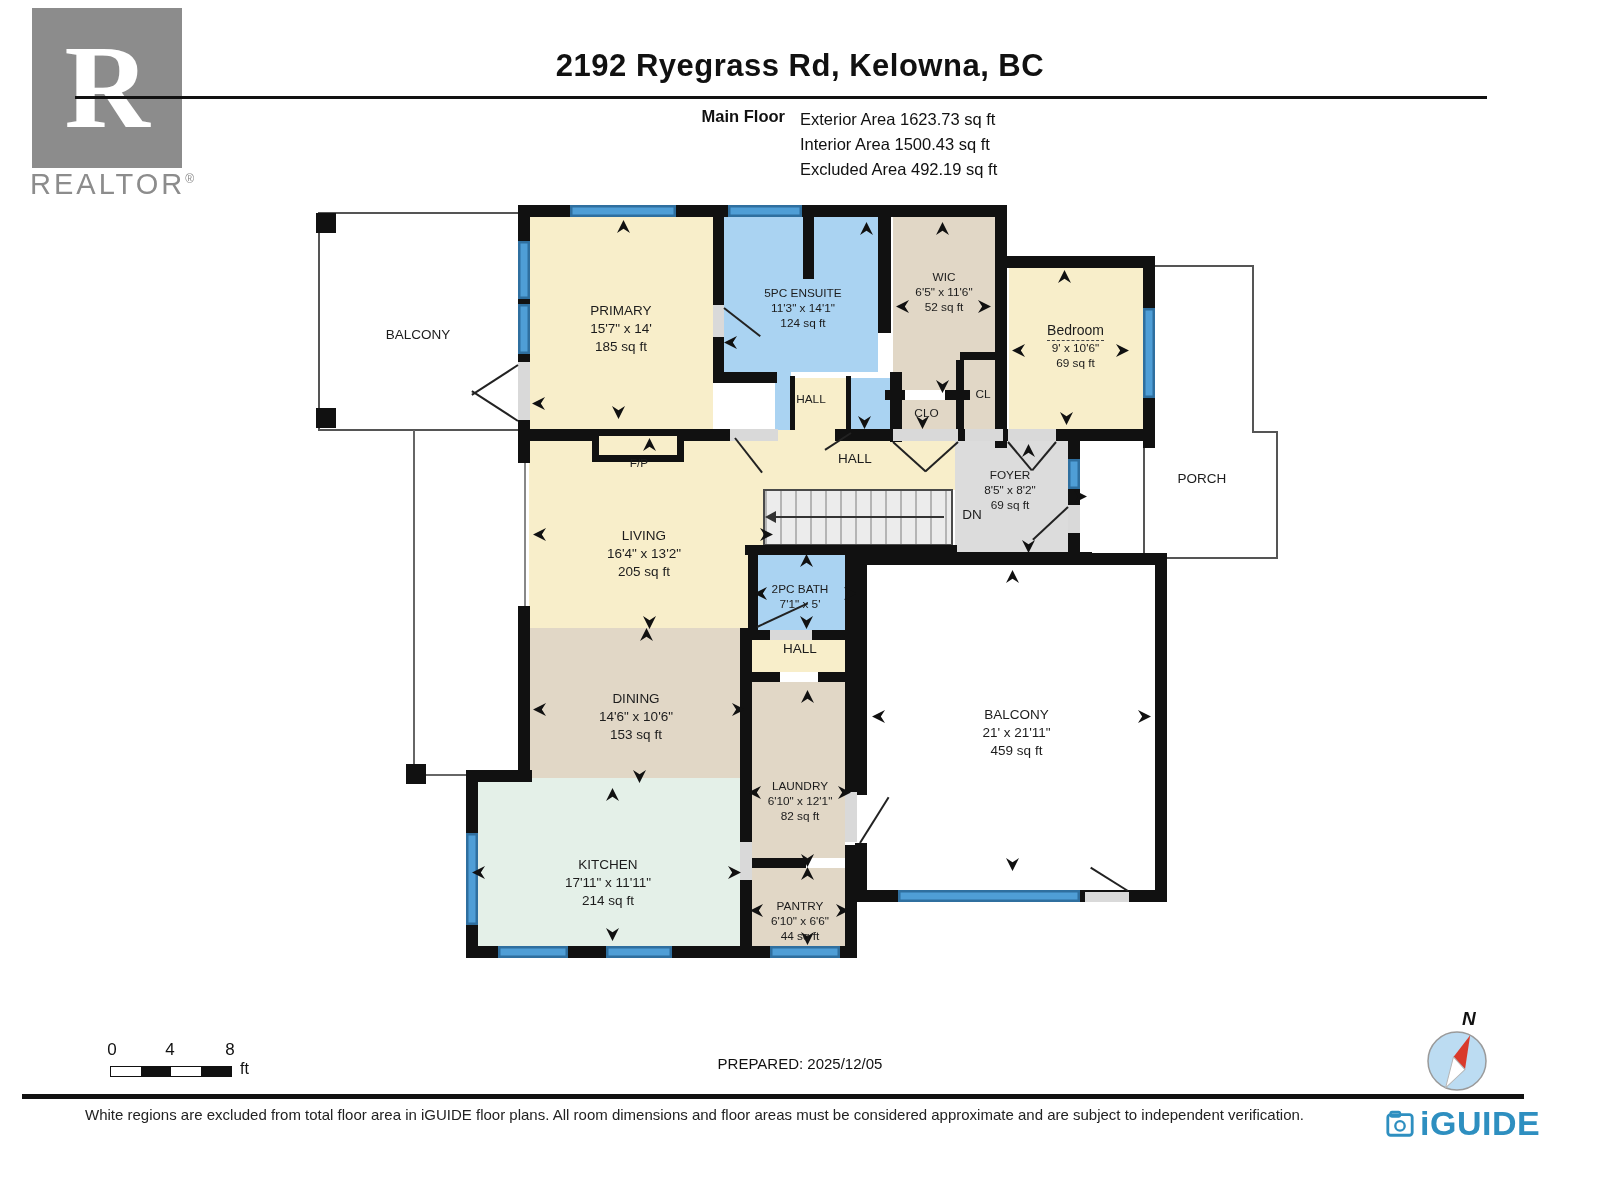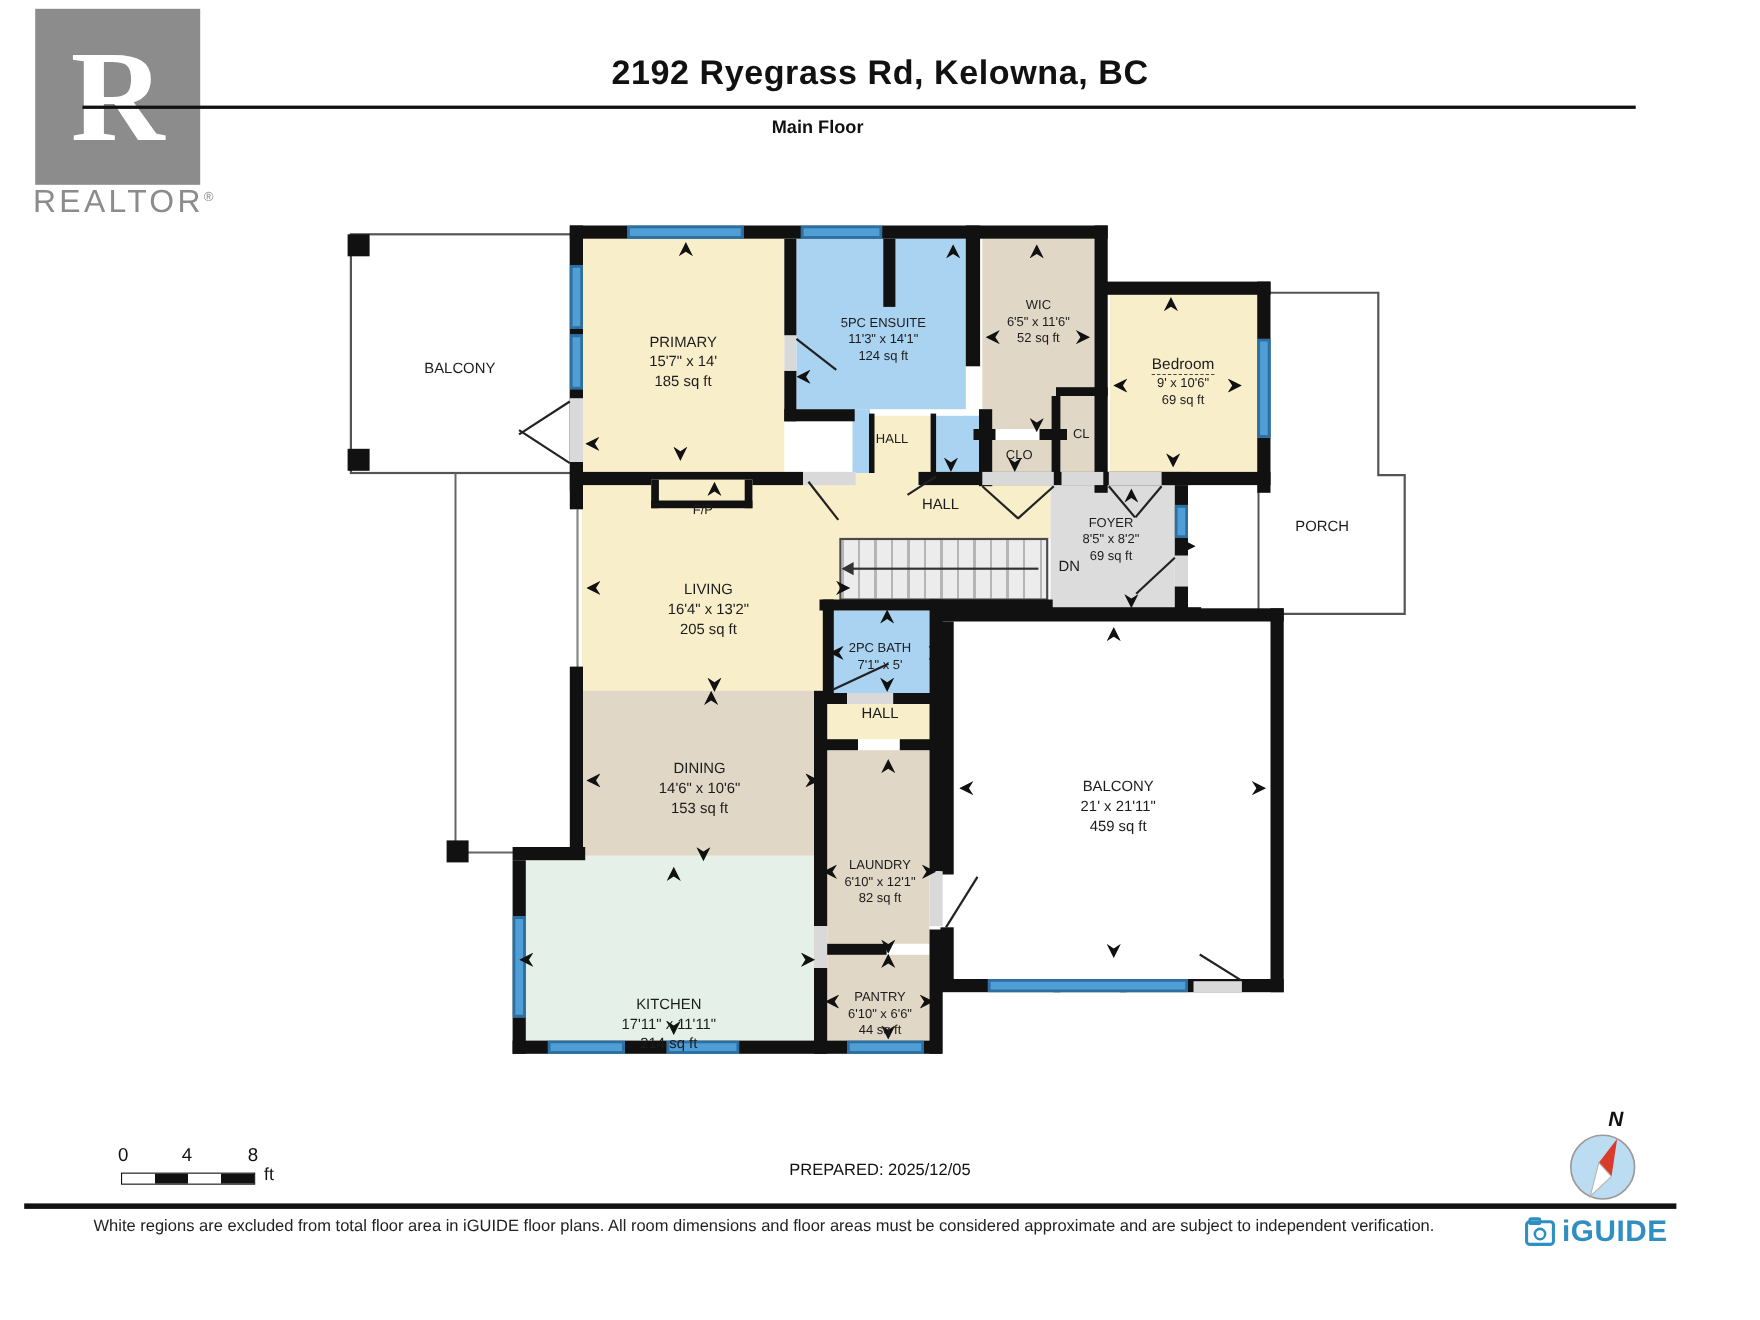--- a/index.html
+++ b/index.html
@@ -31,37 +31,42 @@
   .stairarrow{position:absolute;left:765px;top:511px;width:0;height:0;z-index:19;
         border-right:11px solid #333;border-top:6px solid transparent;border-bottom:6px solid transparent}
   .fpbox{position:absolute;left:592px;top:436px;width:92px;height:26px;box-sizing:border-box;
          border:7px solid #111;border-top:none;background:#f8eeca;z-index:21}
   .balcony{position:absolute;left:318px;top:212px;width:202px;height:219px;box-sizing:border-box;
            border:2px solid #555;z-index:8;background:#fff}
   .footline{position:absolute;left:22px;top:1094px;width:1502px;height:5px;background:#111}
   .disclaimer{position:absolute;left:85px;top:1106px;font-size:15px;color:#222}
   .prepared{position:absolute;left:650px;top:1055px;width:300px;text-align:center;font-size:15px}
   .iguide{position:absolute;left:1385px;top:1104px;display:flex;align-items:center;gap:5px;z-index:4}
-  .iguide .itext{font-size:27px;font-weight:bold;letter-spacing:.5px}
+  .iguide .itext{font-size:34px;font-weight:bold;letter-spacing:.5px}
   .nlabel{position:absolute;left:1462px;top:1008px;font-size:19px;font-style:italic;font-weight:bold}
 </style>
 </head>
 <body>
 
 <div id="canvas">
 
   <div class="rlogo">
     <span>R</span>
   </div>
   <div class="rword"><span>REALTOR</span><sup>®</sup></div>
 
   <div class="title">2192 Ryegrass Rd, Kelowna, BC</div>
   <div class="hline" style="left:75px;top:96px;width:1412px;height:3px"></div>
 
   <div class="floorlbl">Main Floor</div>
+  <div class="arealines">
+    <div>Exterior Area 1623.73 sq ft</div>
+    <div>Interior Area 1500.43 sq ft</div>
+    <div>Excluded Area 492.19 sq ft</div>
+  </div>
 
   <div id="plan">
       <div style="position: absolute; left: 529px; top: 217px; width: 184px; height: 212px; background: rgb(248, 238, 202); z-index: 10;"></div>
       <div style="position: absolute; left: 529px; top: 441px; width: 426px; height: 49px; background: rgb(248, 238, 202); z-index: 10;"></div>
       <div style="position: absolute; left: 529px; top: 490px; width: 234px; height: 138px; background: rgb(248, 238, 202); z-index: 10;"></div>
       <div style="position: absolute; left: 748px; top: 632px; width: 107px; height: 40px; background: rgb(248, 238, 202); z-index: 10;"></div>
       <div style="position: absolute; left: 1009px; top: 268px; width: 134px; height: 161px; background: rgb(248, 238, 202); z-index: 10;"></div>
       <div style="position: absolute; left: 793px; top: 378px; width: 55px; height: 52px; background: rgb(248, 238, 202); z-index: 10;"></div>
       <div style="position: absolute; left: 778px; top: 429px; width: 57px; height: 12px; background: rgb(248, 238, 202); z-index: 10;"></div>
       <div style="position: absolute; left: 724px; top: 217px; width: 154px; height: 155px; background: rgb(170, 211, 242); z-index: 10;"></div>
@@ -289,21 +294,21 @@
   <div class="lbl" style="left:530px;top:690px;width:212px">
     <div class="rname">DINING</div>
     <div class="rdims">14'6" x 10'6"</div>
     <div class="rarea">153 sq ft</div>
   </div>
   <div class="lbl" style="left:868px;top:706px;width:297px">
     <div class="rname">BALCONY</div>
     <div class="rdims">21' x 21'11"</div>
     <div class="rarea">459 sq ft</div>
   </div>
-  <div class="lbl" style="left:478px;top:904px;width:260px">
+  <div class="lbl" style="left:478px;top:856px;width:260px">
     <div class="rname">KITCHEN</div>
     <div class="rdims">17'11" x 11'11"</div>
     <div class="rarea">214 sq ft</div>
   </div>
   <div class="lbl sm" style="left:748px;top:779px;width:104px">
     <div class="rname">LAUNDRY</div>
     <div class="rdims">6'10" x 12'1"</div>
     <div class="rarea">82 sq ft</div>
   </div>
   <div class="lbl sm" style="left:748px;top:899px;width:104px">

